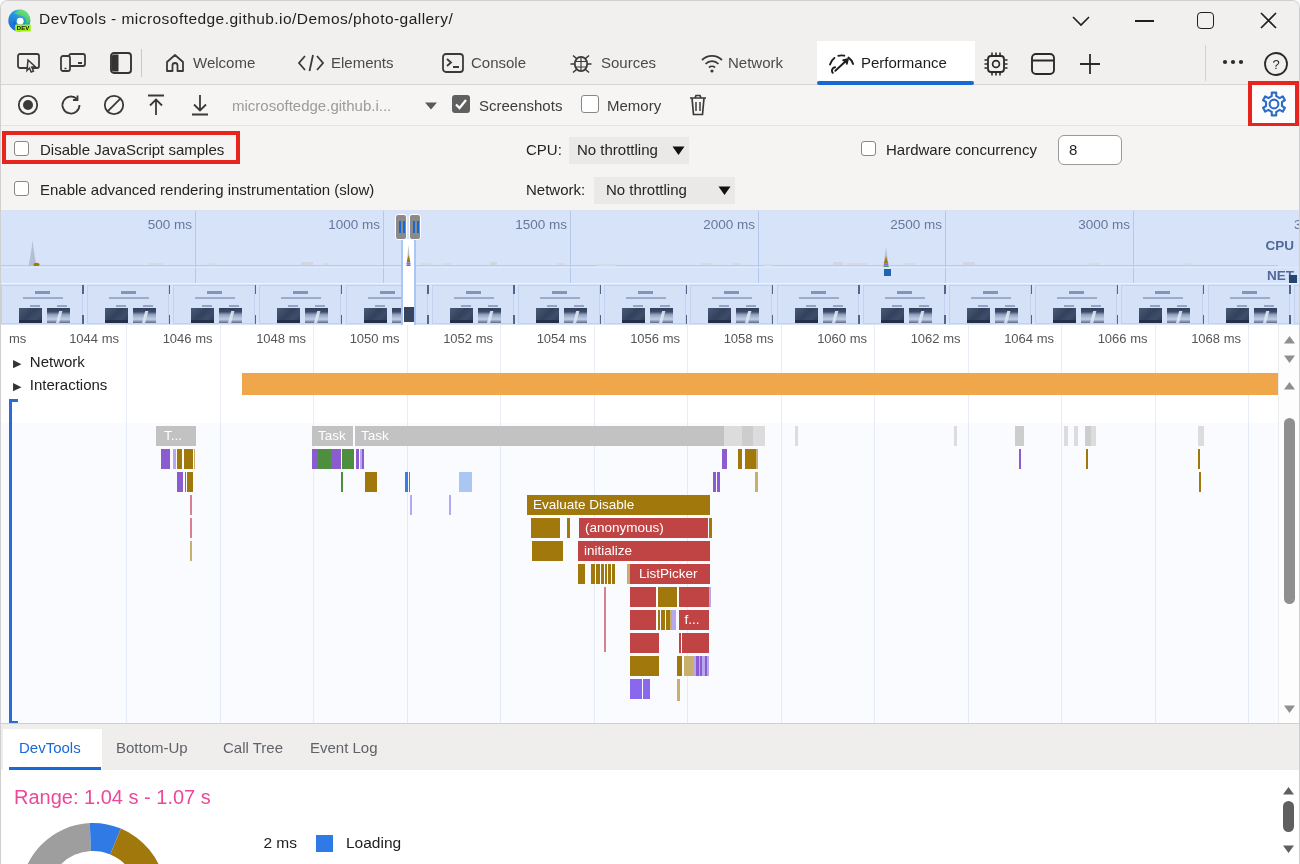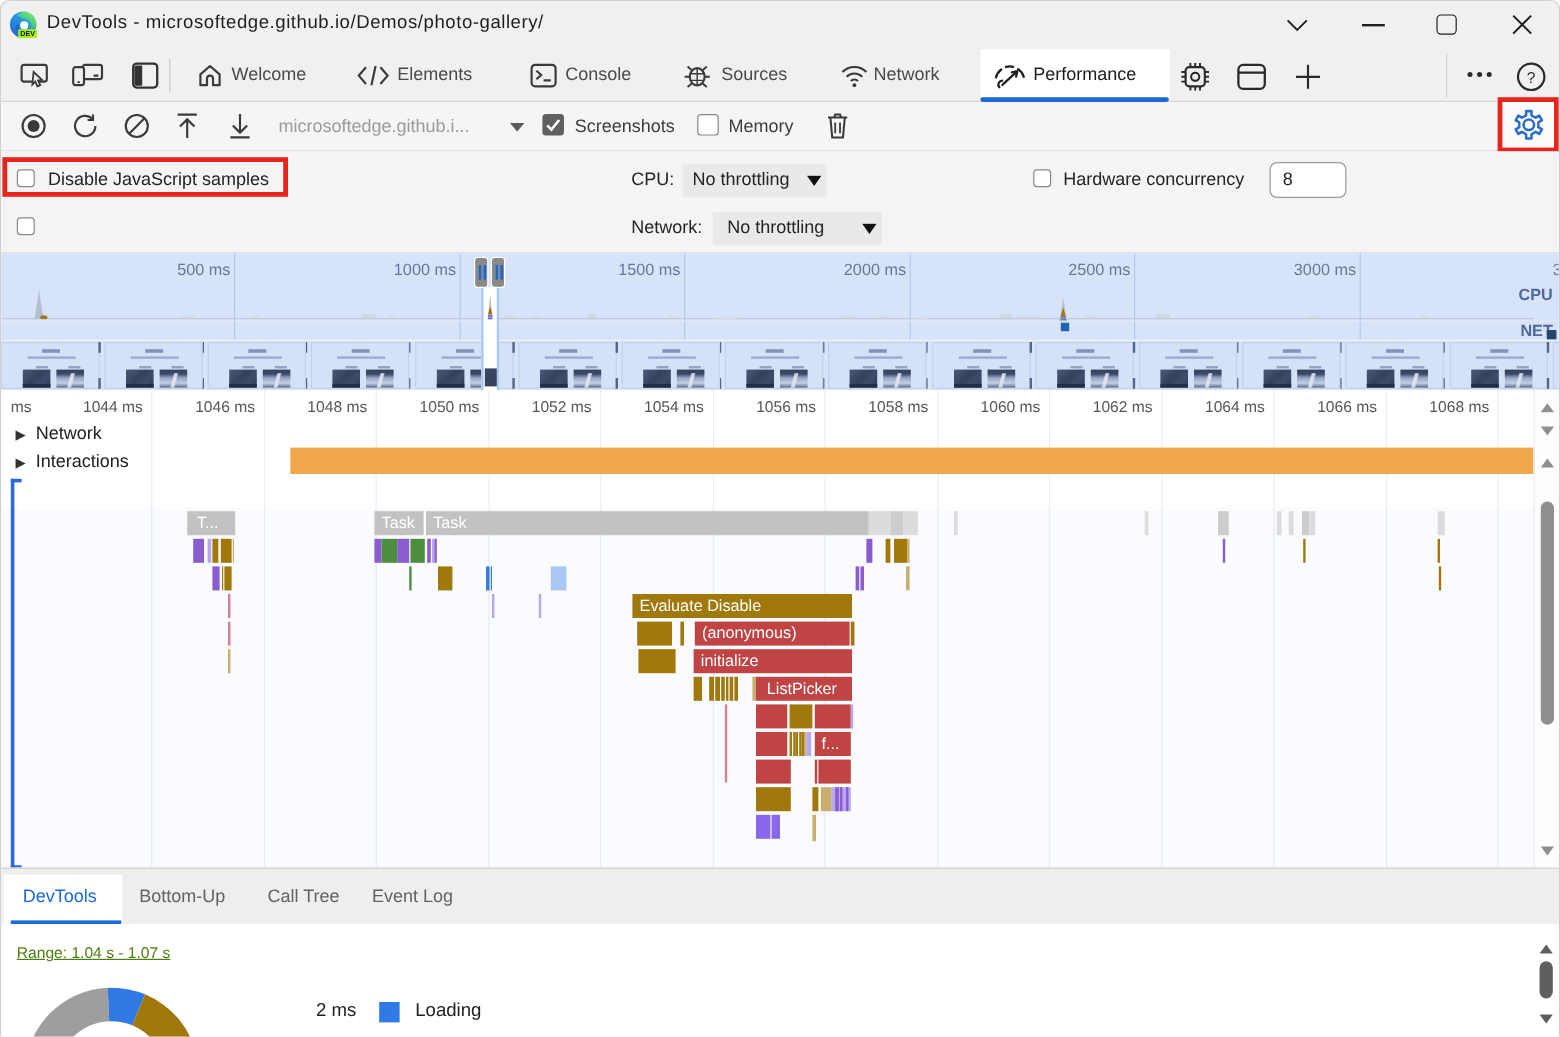--- a/index.html
+++ b/index.html
@@ -189,20 +189,21 @@
       <path d="M 12.74 7.12 L 12.79 3.61 L 17.21 3.61 L 17.26 7.12 L 20.70 9.10 L 23.75 7.39 L 25.97 11.22 L 22.96 13.02 L 22.96 16.98 L 25.97 18.78 L 23.75 22.61 L 20.70 20.90 L 17.26 22.88 L 17.21 26.39 L 12.79 26.39 L 12.74 22.88 L 9.30 20.90 L 6.25 22.61 L 4.03 18.78 L 7.04 16.98 L 7.04 13.02 L 4.03 11.22 L 6.25 7.39 L 9.30 9.10 Z" fill="none" stroke="#2b6cc8" stroke-width="2.1" stroke-linejoin="round"></path>
       <circle cx="15" cy="15" r="4.4" fill="none" stroke="#2b6cc8" stroke-width="2.1"></circle>
     </svg>
   </div>
 
   <div class="abs" id="settings" style="left:0;top:125px;width:1298px;height:85px;background:#f5f4f3;border-bottom:1px solid #d9e2f2;font-size:15px;color:#242424;">
     <div class="abs" style="left:1px;top:5px;width:238px;height:33px;border:4px solid #e8251d;"></div>
     <div class="abs" style="left:13px;top:15px;width:15px;height:15px;background:#fff;border:1.6px solid #8a8886;border-radius:3px;"></div>
     <div class="abs" style="left:39px;top:15px;">Disable JavaScript samples</div>
     <div class="abs" style="left:13px;top:55px;width:15px;height:15px;background:#fff;border:1.6px solid #8a8886;border-radius:3px;"></div>
+    <div class="abs" style="left:39px;top:55px;">Enable advanced rendering instrumentation (slow)</div>
     <div class="abs" style="left:525px;top:15px;">CPU:</div>
     <div class="abs" style="left:568px;top:11px;width:120px;height:27px;background:#ebe9e8;">
       <div class="abs" style="left:8px;top:4px;">No throttling</div>
       <svg class="abs" style="left:103px;top:9px;" width="13" height="10" viewBox="0 0 13 10">
           <path d="M0.5 0.5 L6.5 9 L12.5 0.5 Z" fill="#111"></path>
         </svg>
     </div>
     <div class="abs" style="left:860px;top:15px;width:15px;height:15px;background:#fff;border:1.6px solid #8a8886;border-radius:3px;"></div>
     <div class="abs" style="left:885px;top:15px;">Hardware concurrency</div>
     <div class="abs" style="left:1057px;top:9px;width:64px;height:30px;background:#fff;border:1px solid #9a9a98;border-radius:6px;">
@@ -658,21 +659,21 @@
   <div class="abs" id="btabs" style="left:0;top:722px;width:1298px;height:47px;background:#efeeed;border-top:1px solid #cfcfcf;font-size:15px;color:#5f6368;">
     <div class="abs" style="left:2px;top:5px;width:99px;height:42px;background:#fff;"></div>
     <div class="abs" style="left:8px;top:43px;width:92px;height:3px;background:#1969d8;"></div>
     <div class="abs" style="left:18px;top:15px;color:#1969d8;">DevTools</div>
     <div class="abs" style="left:115px;top:15px;">Bottom-Up</div>
     <div class="abs" style="left:222px;top:15px;">Call Tree</div>
     <div class="abs" style="left:309px;top:15px;">Event Log</div>
   </div>
 
   <div class="abs" id="summary" style="left:0;top:769px;width:1298px;height:95px;background:#fff;overflow:hidden;">
-    <div class="abs" style="left:13px;top:16px;font-size:13px;color:#4d7c0f;text-decoration:underline;">Range: 1.04 s - 1.07 s</div>
+    <div class="abs" style="left:13px;top:16px;font-size:20px;color:#ec4899;">Range: 1.04 s - 1.07 s</div>
     <svg class="abs" style="left:0px;top:53px;" width="170" height="42" viewBox="0 0 170 42">
       <path d="M 85.6 145.7 A 73 73 0 0 1 88.8 0.1 L 90.0 28.0 A 45 45 0 0 0 88.1 117.8 Z" fill="#9e9e9e"></path>
       <path d="M 88.8 0.1 A 73 73 0 0 1 119.9 5.6 L 109.2 31.4 A 45 45 0 0 0 90.0 28.0 Z" fill="#2f7ae5"></path>
       <path d="M 119.9 5.6 A 73 73 0 0 1 143.6 124.6 L 123.8 104.8 A 45 45 0 0 0 109.2 31.4 Z" fill="#a0780c"></path>
     </svg>
     <div class="abs" style="left:236px;top:64px;width:60px;text-align:right;font-size:15.5px;color:#202124;">2 ms</div>
     <div class="abs" style="left:315px;top:65px;width:17px;height:17px;background:#2f7ae5;"></div>
     <div class="abs" style="left:345px;top:64px;font-size:15.5px;color:#202124;">Loading</div>
     <svg class="abs" style="left:1281px;top:16px;" width="13" height="10" viewBox="0 0 13 10">
         <path d="M6.5 1 L12 8.5 H1 Z" fill="#5f5f5f"></path>

